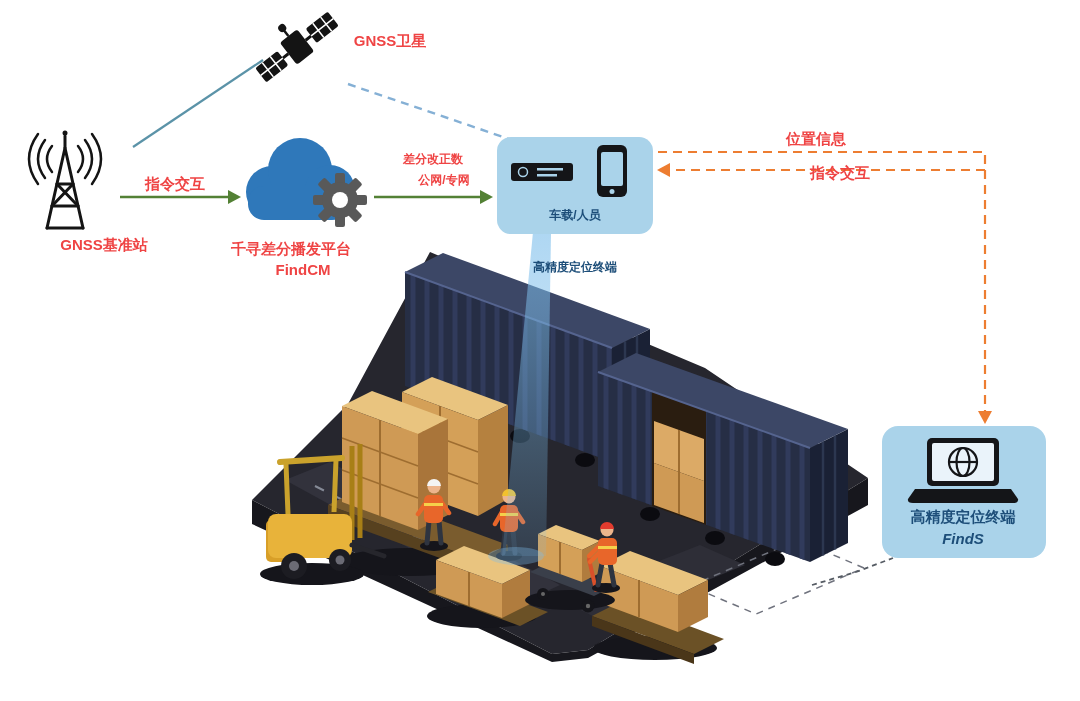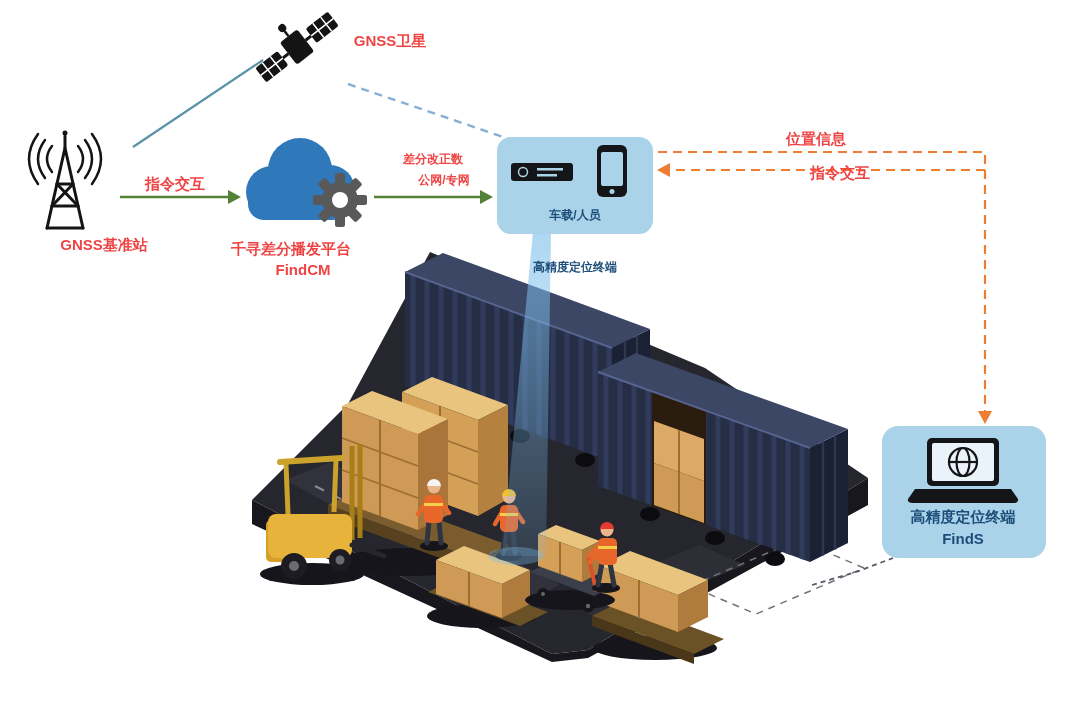--- a/index.html
+++ b/index.html
@@ -285,15 +285,15 @@
 <div class="lbl" style="left:175px;top:175px;">指令交互</div>
 <div class="lbl" style="left:291px;top:240px;">千寻差分播发平台</div>
 <div class="lbl" style="left:303px;top:261px;">FindCM</div>
 <div class="lbl small" style="left:433px;top:152px;">差分改正数</div>
 <div class="lbl small" style="left:444px;top:173px;">公网/专网</div>
 <div class="lbl navy small" style="left:575px;top:208px;">车载/人员</div>
 <div class="lbl navy small" style="left:575px;top:212px;margin-top:48px;">高精度定位终端</div>
 <div class="lbl" style="left:802px;top:130px;margin-left:14px;">位置信息</div>
 <div class="lbl" style="left:802px;top:164px;margin-left:38px;">指令交互</div>
 <div class="lbl navy" style="left:963px;top:508px;">高精度定位终端</div>
-<div class="lbl navy" style="left:963px;top:530px;">FindS</div>
+<div class="lbl navy" style="left:963px;top:530px;font-style:italic;">FindS</div>
 
 </div>
 
 </body></html>

